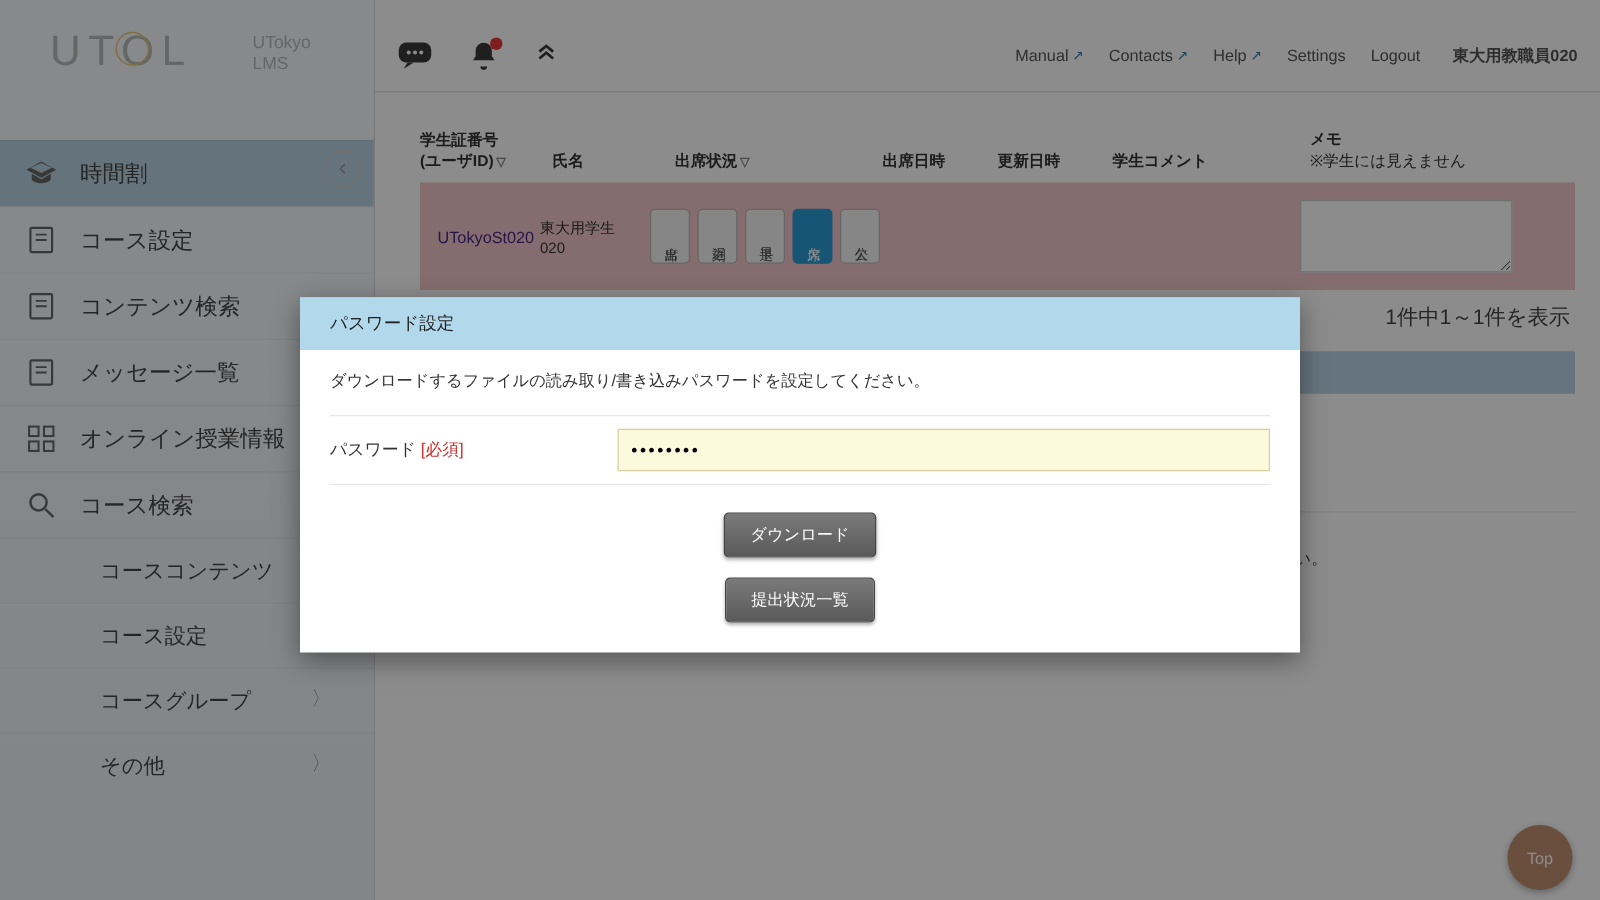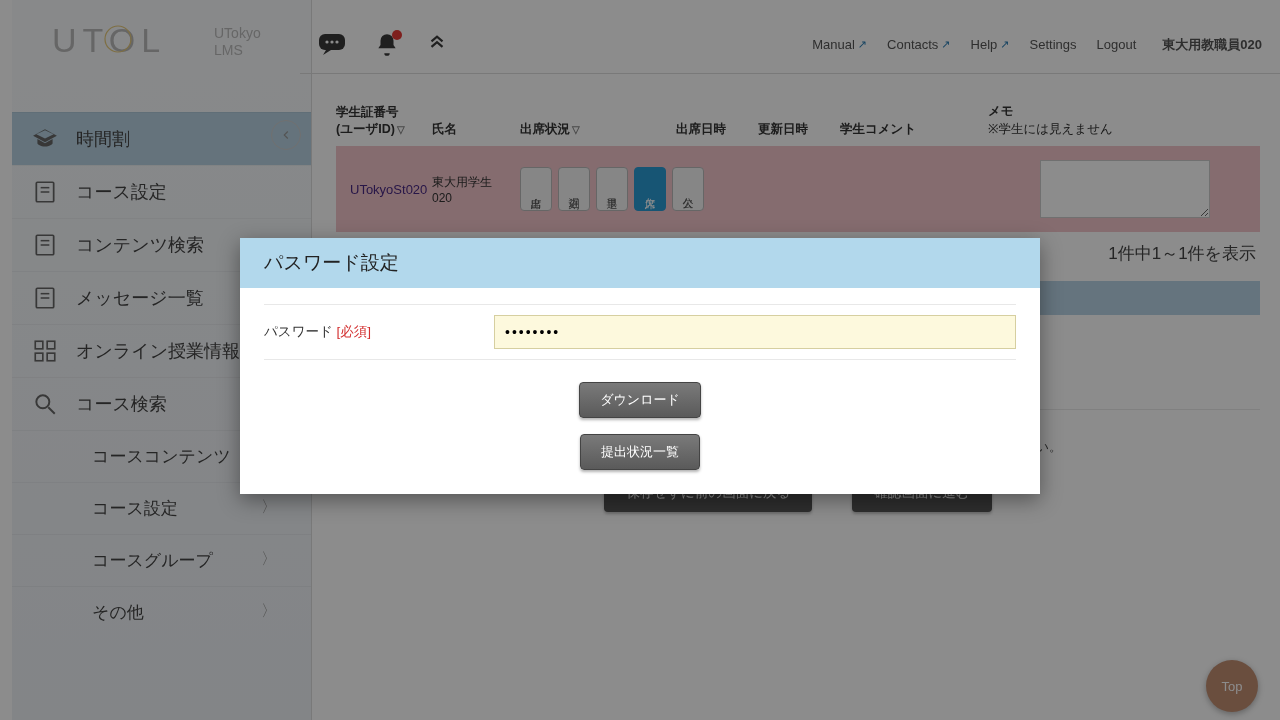--- a/index.html
+++ b/index.html
@@ -1,19 +1,19 @@
 <!DOCTYPE html>
 <html><head>
 <meta charset="utf-8">
 <style>
 * { box-sizing: border-box; margin: 0; padding: 0; }
 body { font-family: "Hiragino Sans", "Meiryo", sans-serif; font-size: 14px; color: #333; width: 1280px; height: 720px; overflow: hidden; position: relative; background: #fff; }
 
 
-.sidebar { position: absolute; left: 12px; top: 0; width: 300px; height: 720px; background: linear-gradient(180deg, #f8fafc 0%, #eef2f6 100%); border-right: 1px solid #ddd; }
+.sidebar { position: absolute; left: 0; top: 0; width: 300px; height: 720px; background: linear-gradient(180deg, #f8fafc 0%, #eef2f6 100%); border-right: 1px solid #ddd; }
 .logo { display: flex; align-items: center; gap: 12px; padding: 22px 20px 30px 40px; color: #888; }
 .logo-mark { font-size: 34px; font-weight: 300; letter-spacing: 4px; color: #bbb; position: relative; }
 .logo-mark svg { display: block; }
 .logo-sub { font-size: 14px; line-height: 1.2; color: #bbb; font-weight: 300; }
 .collapse-arrow { position: absolute; right: 10px; top: 120px; width: 30px; height: 30px; border: 1px solid #ccc; border-radius: 50%; display: flex; align-items: center; justify-content: center; color: #999; }
 .nav { margin-top: 20px; }
 .nav-item { display: flex; align-items: center; gap: 18px; padding: 13px 20px; font-size: 18px; color: #444; border-top: 1px solid rgba(0,0,0,0.04); cursor: pointer; }
 .nav-item.active { background: #b8d2e2; }
 .nav-item .icon { width: 26px; height: 26px; color: #666; flex-shrink: 0; }
 .nav-sub { padding: 14px 0 14px 80px; font-size: 17px; color: #444; display: flex; justify-content: space-between; padding-right: 34px; border-top: 1px solid rgba(0,0,0,0.04); cursor: pointer; }
@@ -26,21 +26,21 @@
 .topbar-left svg { display: block; }
 .top-icon { color: #3a3a3a; position: relative; }
 .bell-dot { position: absolute; top: -2px; right: -2px; width: 10px; height: 10px; background: #e53935; border-radius: 50%; }
 .topbar-right { margin-left: auto; display: flex; align-items: center; gap: 20px; font-size: 13px; color: #555; }
 .topbar-right a { color: #555; text-decoration: none; display: inline-flex; align-items: center; gap: 3px; }
 .ext { color: #2b7db3; font-size: 11px; }
 .username { font-weight: 600; margin-left: 6px; }
 
 
 .content { padding: 0 20px 20px 36px; }
-.table-head { display: flex; align-items: flex-end; padding: 20px 0 8px 0; font-size: 12.5px; color: #333; font-weight: 600; gap: 8px; }
+.table-head { display: flex; align-items: flex-end; padding: 20px 0 8px 0; font-size: 12.5px; color: #333; font-weight: 600; gap: 18px; }
 .col-id { width: 88px; }
 .col-name { width: 80px; }
 .col-status { width: 148px; margin-top: 27px; }
 .col-date1 { width: 74px; }
 .col-date2 { width: 74px; }
 .col-comment { width: 140px; }
 .col-memo { flex: 1; font-weight: 400; }
 .memo-title { font-weight: 600; }
 .tri { font-size: 10px; color: #888; margin-left: 2px; }
 
@@ -66,21 +66,21 @@
 .confirm-note { text-align: center; font-size: 13px; color: #444; margin: 28px 0 18px; }
 .bottom-btns { display: flex; justify-content: center; gap: 40px; }
 .action-btn { background: #555; color: #fff; border: none; padding: 10px 22px; border-radius: 4px; font-size: 13.5px; cursor: pointer; box-shadow: 0 2px 3px rgba(0,0,0,0.25); }
 
 
 .top-fab { position: absolute; right: 22px; bottom: 24px; width: 52px; height: 52px; background: #c28e72; color: #fff; border-radius: 50%; display: flex; align-items: center; justify-content: center; font-size: 13px; box-shadow: 0 2px 6px rgba(0,0,0,0.3); cursor: pointer; }
 
 
 .overlay { position: absolute; inset: 0; background: rgba(0,0,0,0.45); display: flex; align-items: flex-start; justify-content: center; padding-top: 238px; }
 .modal { width: 800px; background: #fff; box-shadow: 0 6px 20px rgba(0,0,0,0.4); }
-.modal-title { background: #b2d8ec; padding: 12px 24px; font-size: 19px; font-weight: 500; color: #222; }
+.modal-title { background: #b2d8ec; padding: 12px 24px; font-size: 14px; font-weight: 500; color: #222; }
 .modal-body { padding: 16px 24px 24px; }
 .modal-desc { font-size: 13px; color: #333; margin-bottom: 18px; }
 .modal-field { display: flex; align-items: center; padding: 10px 0; border-top: 1px solid #e8e8e8; border-bottom: 1px solid #e8e8e8; }
 .modal-label { width: 230px; font-size: 13.5px; }
 .req { color: #d32f2f; }
 .pwd-input { flex: 1; background: #fdf9dd; border: 1px solid #d6cfa0; padding: 8px 10px; font-size: 14px; letter-spacing: 2px; }
 .modal-btns { display: flex; flex-direction: column; align-items: center; gap: 16px; margin-top: 22px; }
 .modal-btn { background: #6b6b6b; background: linear-gradient(#7a7a7a,#5a5a5a); color: #fff; border: 1px solid #444; padding: 8px 20px; border-radius: 4px; font-size: 13px; cursor: pointer; box-shadow: 0 2px 3px rgba(0,0,0,0.3); }
 </style>
 </head>
@@ -271,20 +271,21 @@
     </div>
   </div>
 
   <div class="top-fab">Top</div>
 </div>
 
 <div class="overlay">
   <div class="modal">
     <div class="modal-title">パスワード設定</div>
     <div class="modal-body">
+      <div class="modal-desc">ダウンロードするファイルの読み取り/書き込みパスワードを設定してください。</div>
       <div class="modal-field">
         <div class="modal-label">
           <span>パスワード</span>
           <span class="req">[必須]</span>
         </div>
         <input type="password" class="pwd-input" value="●●●●●●●●" style="">
       </div>
       <div class="modal-btns">
         <button class="modal-btn">ダウンロード</button>
         <button class="modal-btn">提出状況一覧</button>

